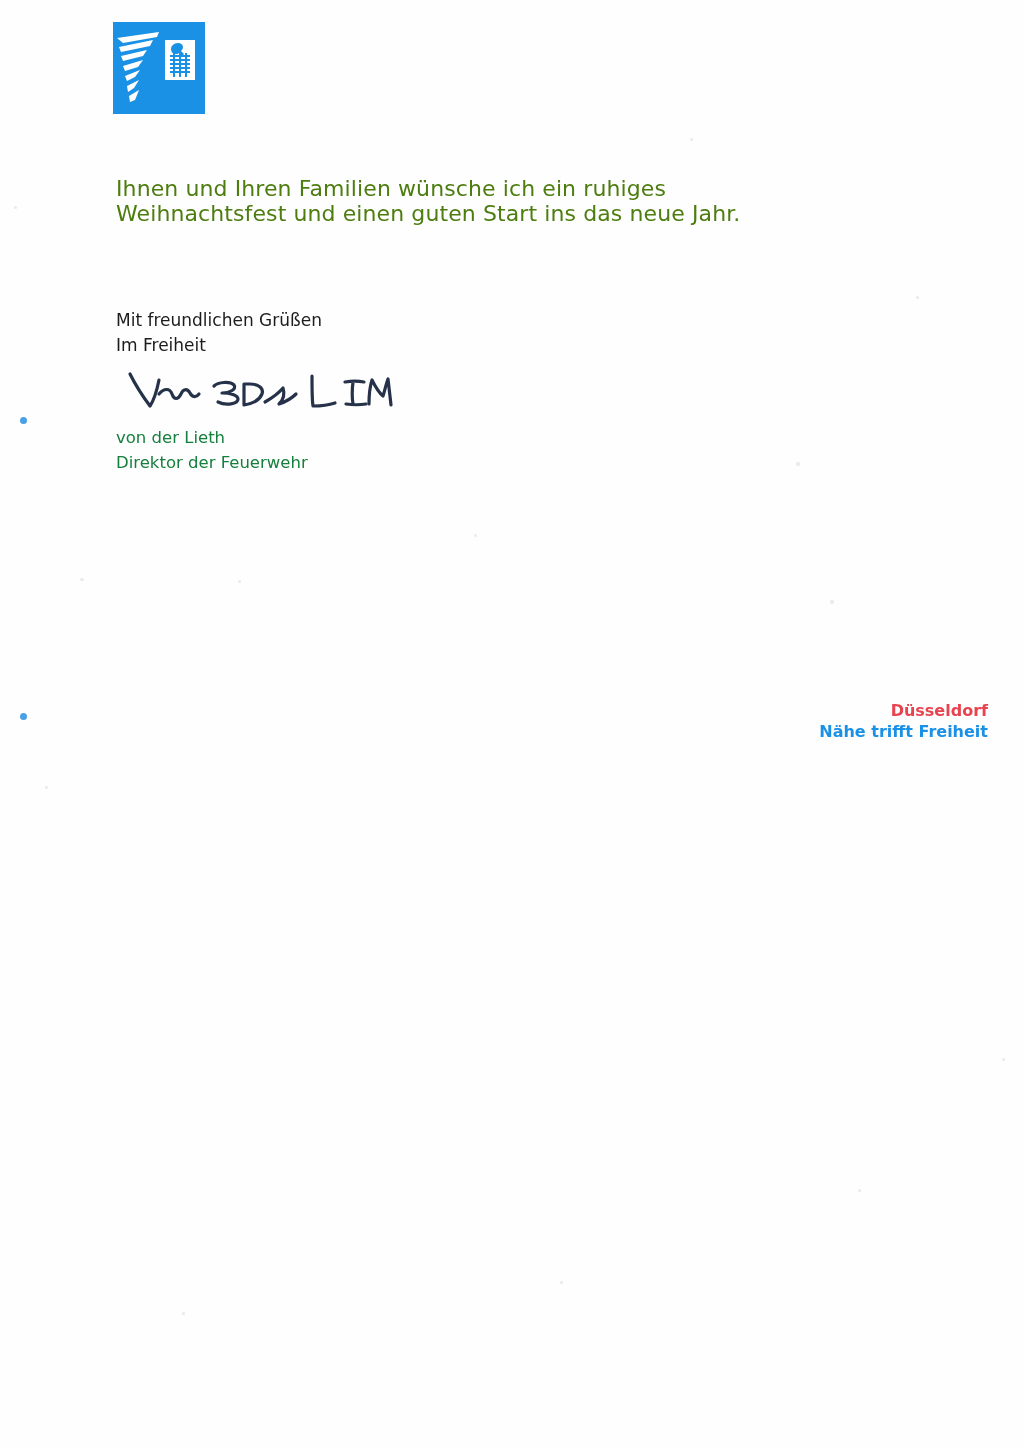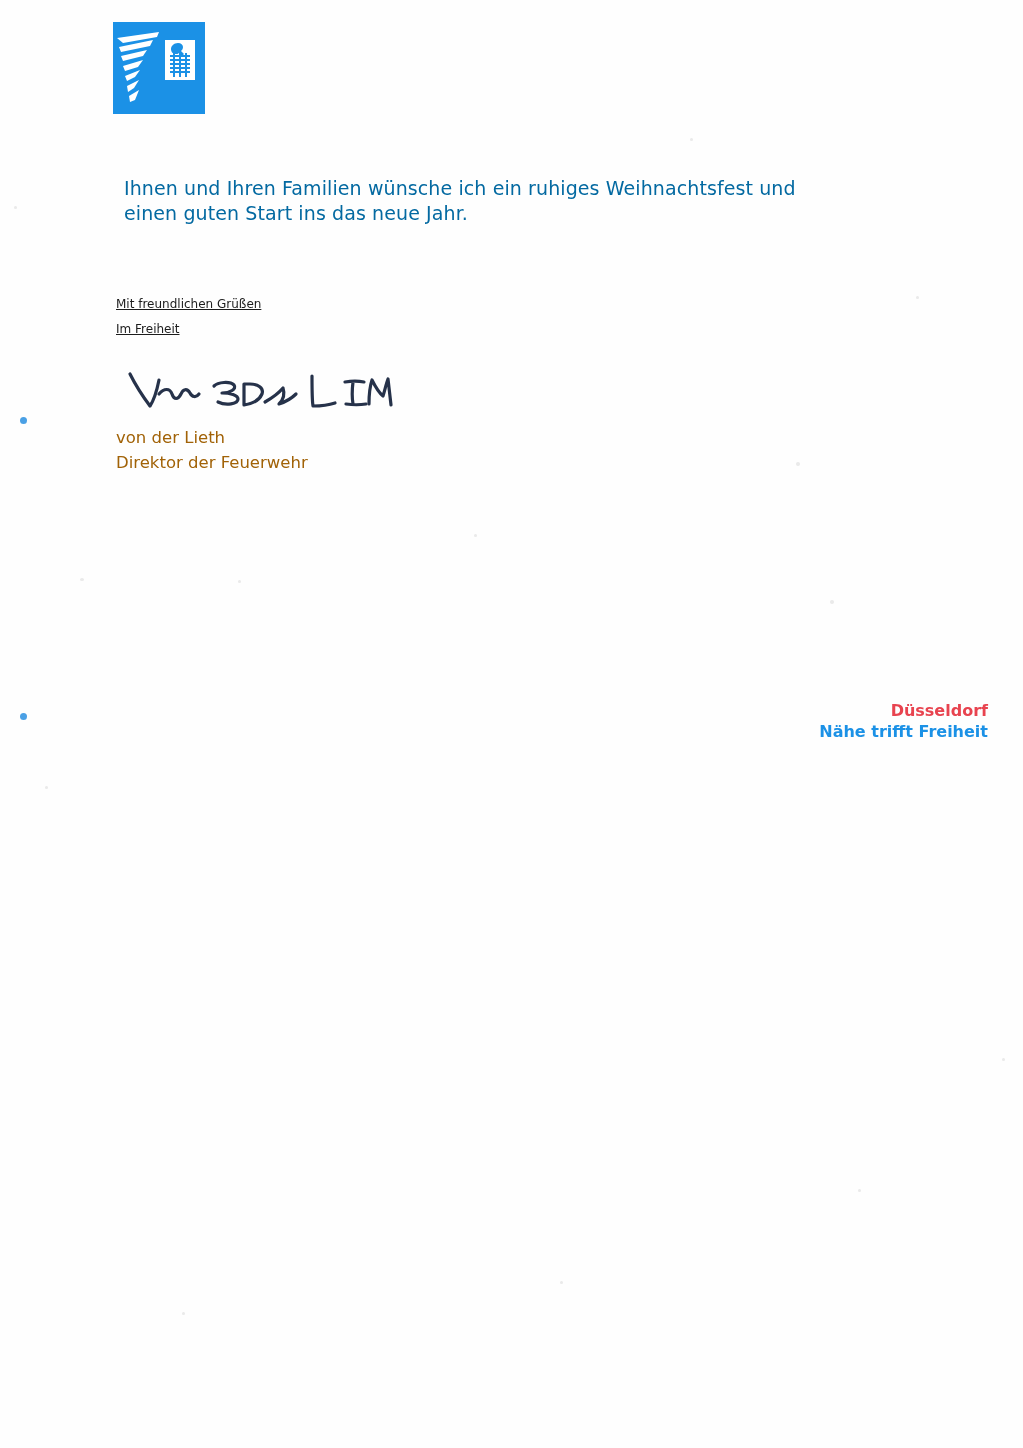--- a/index.html
+++ b/index.html
@@ -45,54 +45,53 @@
     width: 92px;
     height: 92px;
     background: #1b91e6;
     overflow: hidden;
   }
   .logo svg { display: block; }
 
   
   .letter-body {
     position: absolute;
-    left: 124px;
+    left: 116px;
     top: 176px;
     width: 700px;
-    font-size: 19px;
+    font-size: 22px;
     line-height: 25px;
-    color: #0369a1;
+    color: #4d7c0f;
     letter-spacing: .1px;
   }
 
   .closing {
     position: absolute;
     left: 116px;
-    top: 292px;
-    font-size: 12px;
+    top: 308px;
+    font-size: 17px;
     line-height: 25px;
     color: #1c1c1c;
-    text-decoration: underline;
   }
 
   .signature {
     position: absolute;
     left: 126px;
     top: 368px;
     width: 270px;
     height: 55px;
   }
 
   .signer {
     position: absolute;
     left: 116px;
     top: 425px;
     font-size: 16.5px;
     line-height: 25px;
-    color: #a16207;
+    color: #15803d;
   }
 
   
   .brand {
     position: absolute;
     right: 35px;
     top: 700px;
     text-align: right;
     font-family: "DejaVu Sans", sans-serif;
     font-weight: bold;

